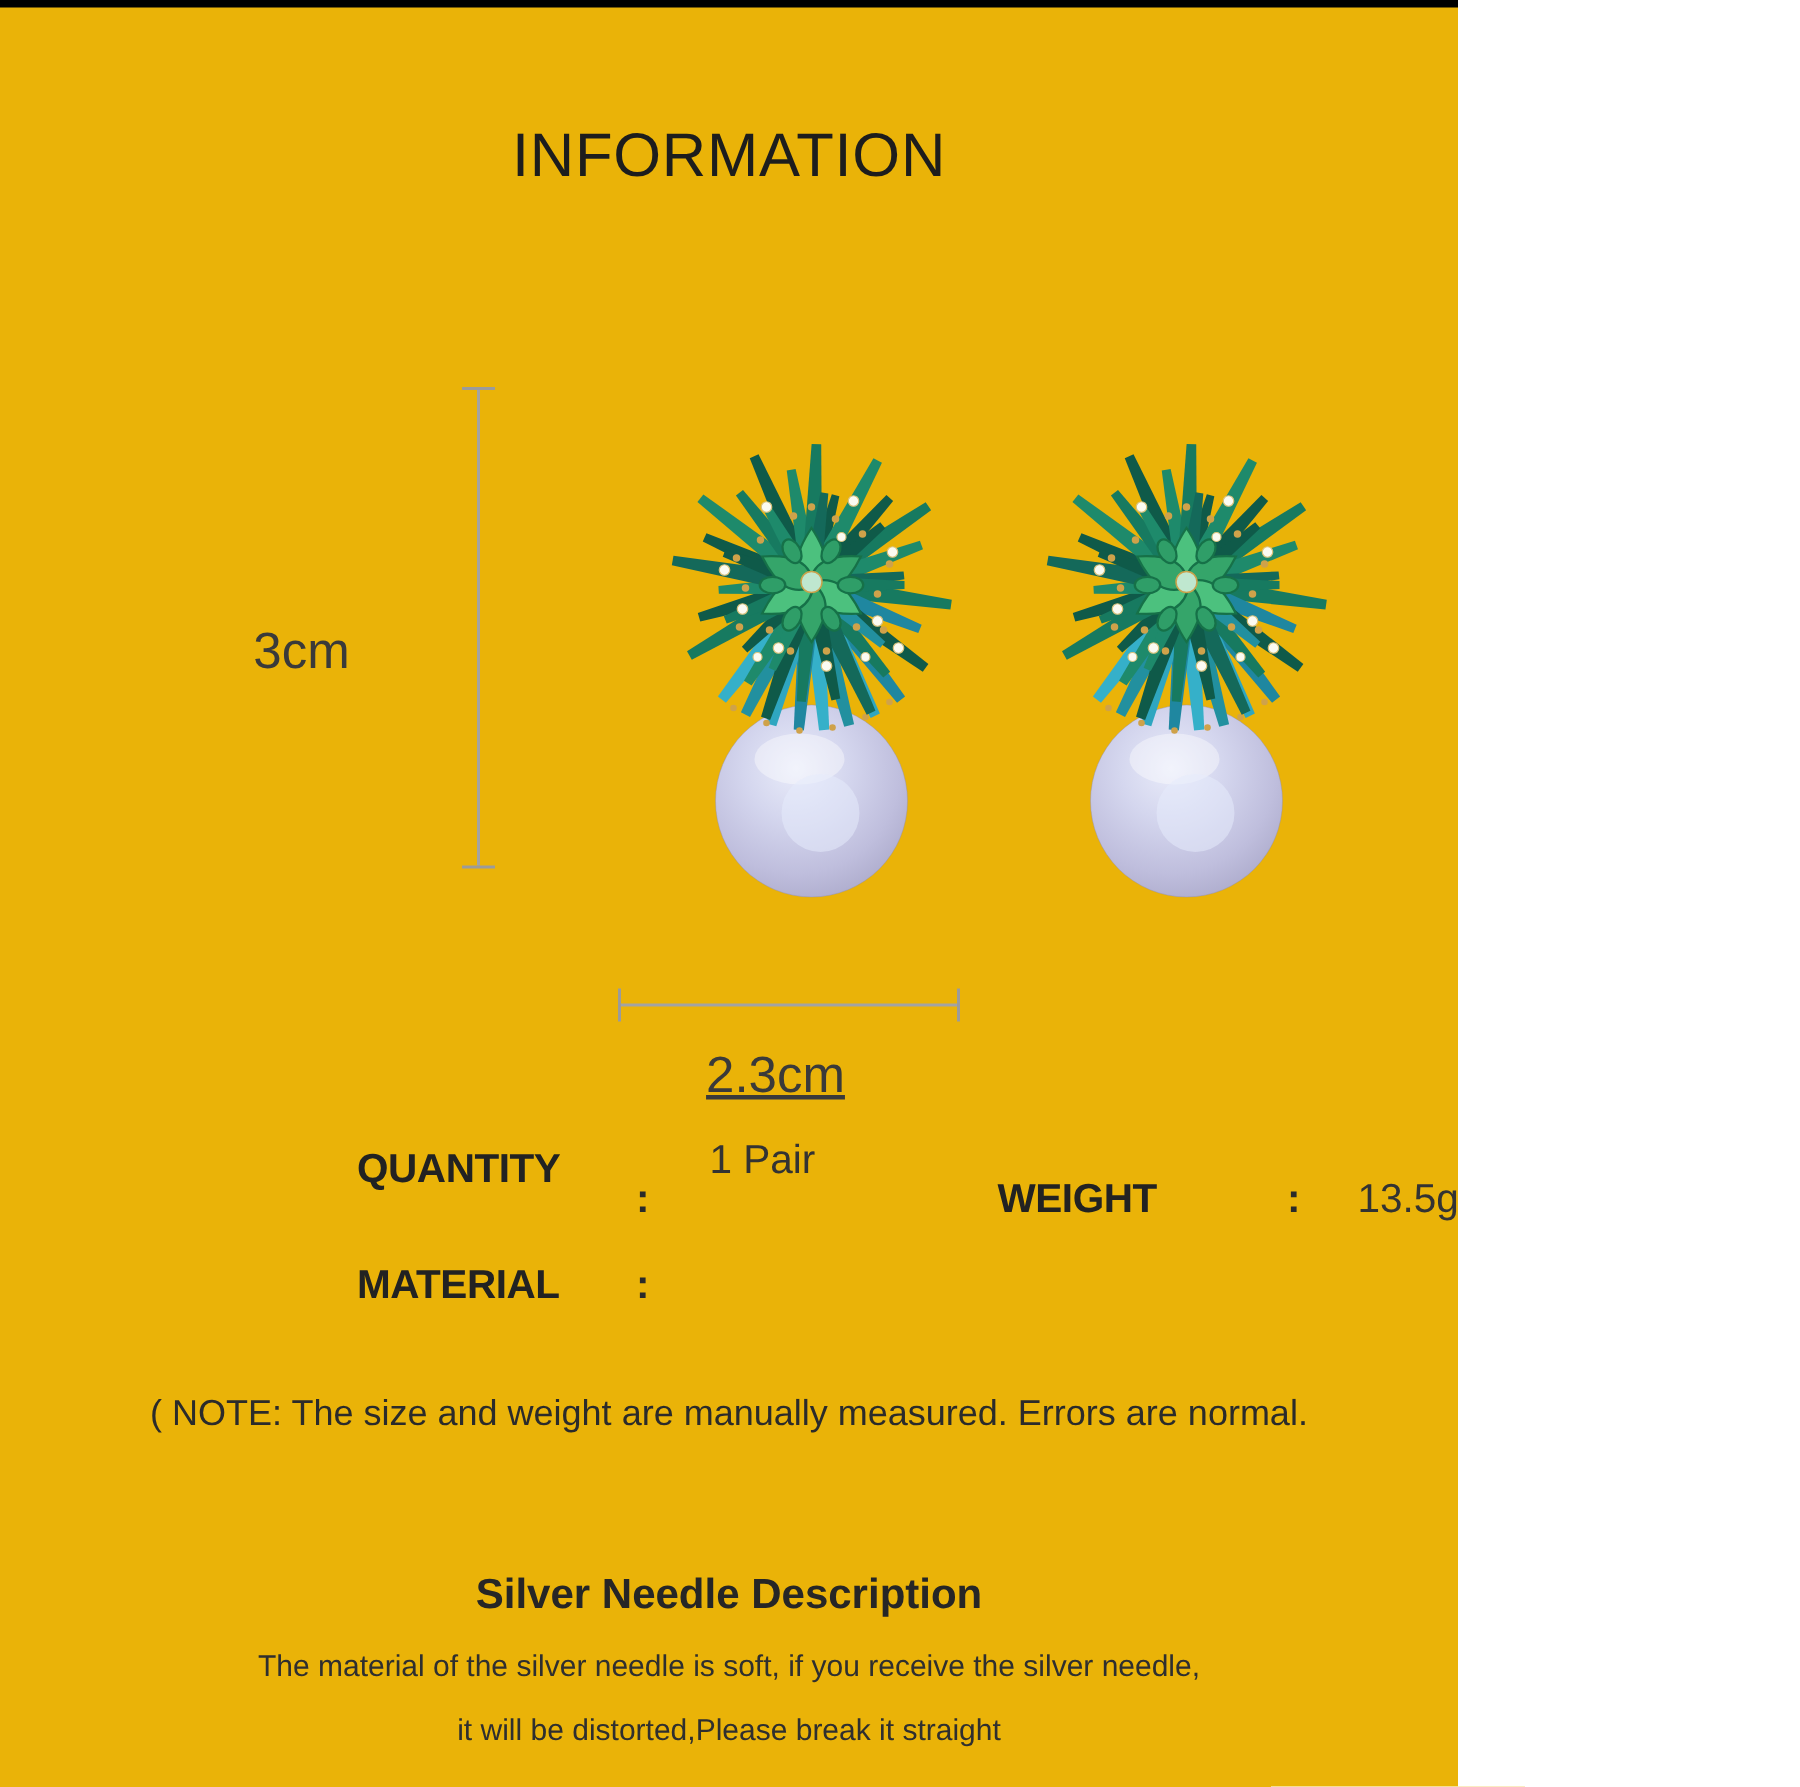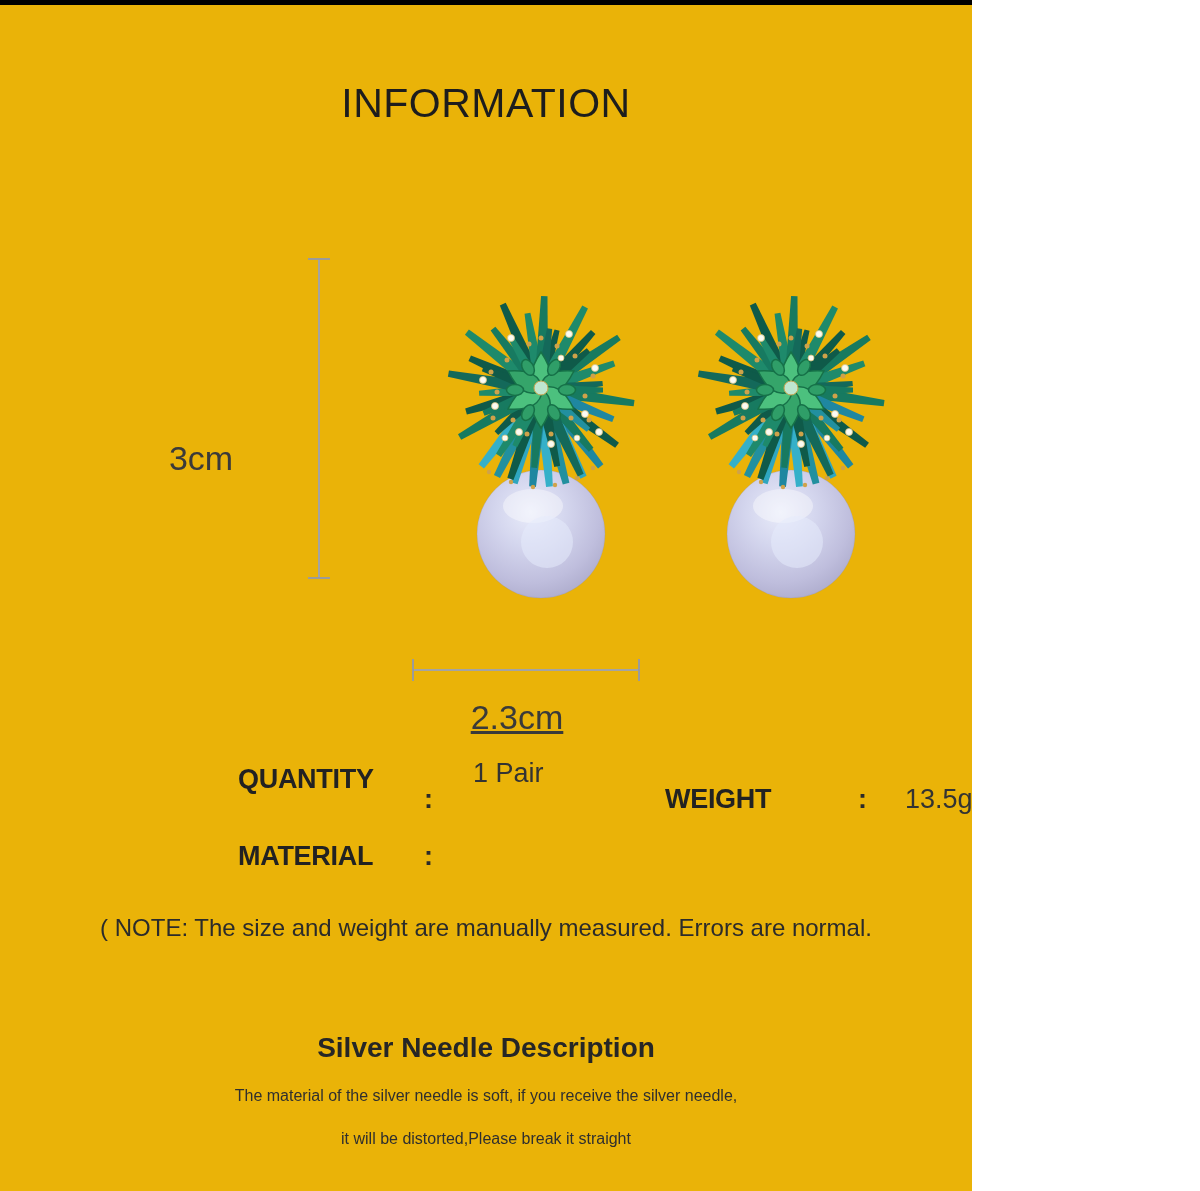--- a/index.html
+++ b/index.html
@@ -20,32 +20,32 @@
   .v-ruler .cap-t { position:absolute; left:0; top:0; width:22px; height:2px; background:#9b9b9b; }
   .v-ruler .cap-b { position:absolute; left:0; bottom:0; width:22px; height:2px; background:#9b9b9b; }
   .v-ruler .line  { position:absolute; left:10px; top:2px; width:2px; height:317px; background:#a3a3a3; }
 
   .h-ruler { position:absolute; left:412px; top:659px; width:228px; height:22px; }
   .h-ruler .tick-l { position:absolute; left:0; top:0; width:2px; height:22px; background:#9b9b9b; }
   .h-ruler .tick-r { position:absolute; right:0; top:0; width:2px; height:22px; background:#9b9b9b; }
   .h-ruler .line   { position:absolute; left:2px; top:10px; width:224px; height:2px; background:#a3a3a3; }
 
   .dim-label { position:absolute; font-size:34px; line-height:42px; color:#3a3a3a; text-align:center; }
-  .dim-h { left:146px; top:413px; width:110px;margin-top:24px; }
+  .dim-h { left:146px; top:413px; width:110px; }
   .dim-w { left:403px; top:696px; width:228px;text-decoration:underline; }
 
   
   .spec-label { position:absolute; font-size:27px; line-height:34px; font-weight:bold; color:#222222; letter-spacing:-0.3px; }
   .spec-colon { position:absolute; font-size:27px; line-height:34px; font-weight:bold; color:#2a2a2a; }
   .spec-value { position:absolute; font-size:27px; line-height:34px; color:#333333; }
 
-  .center-text { position:absolute; left:0; width:100%; text-align:center; }
+  .center-text { position:absolute; left:0; width:100%; text-align:center;margin-top:15px; }
   .note-text { font-size:24px; line-height:30px; color:#2b2b2b; }
   .section-heading { font-size:28px; line-height:34px; font-weight:bold; color:#262626; top:1031px; }
-  .body-text { font-size:16px; line-height:30px; color:#2f2f2f; }
+  .body-text { font-size:20px; line-height:30px; color:#2f2f2f; }
 
   .product-photo { position:absolute; left:360px; top:262px; }
 </style>
 </head>
 <body>
 
 <div class="page">
 
   <div class="top-bar"></div>
 

